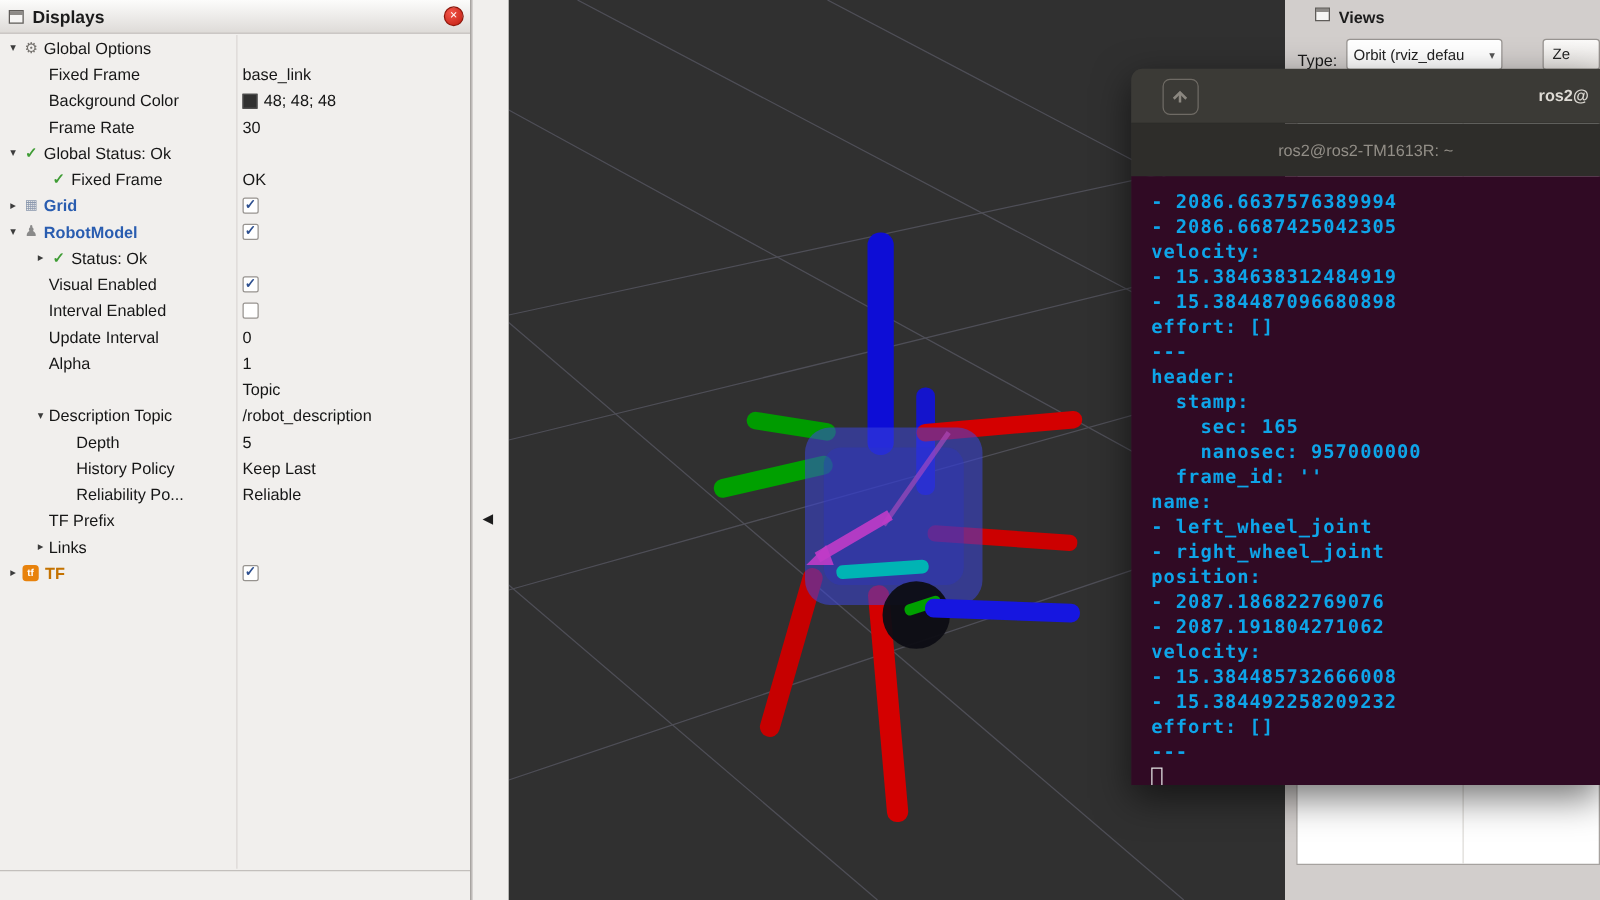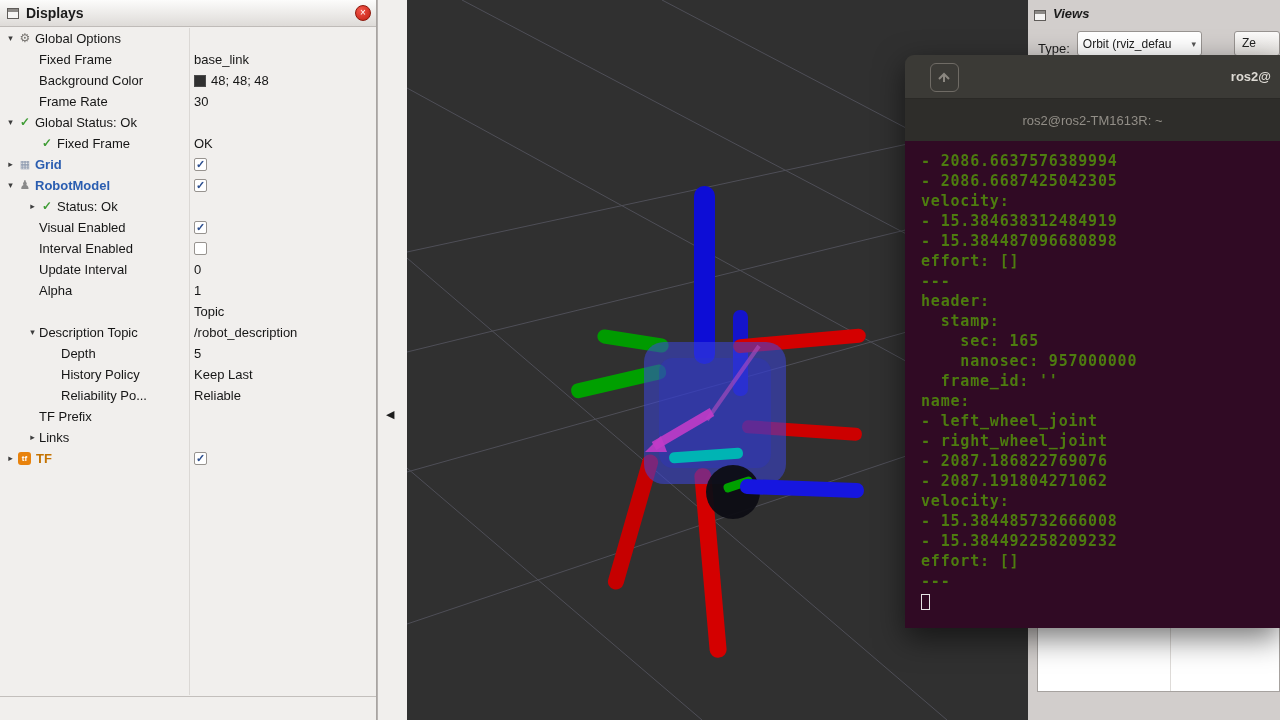--- a/index.html
+++ b/index.html
@@ -49,21 +49,21 @@
 
   
   .strip { position:absolute; left:378px; top:0; width:29px; height:720px; background:#f1efed; }
   .hide-arrow { position:absolute; left:8px; top:408px; font-size:11px; color:#1c1c1c; }
   .viewport { position:absolute; left:407px; top:0; width:621px; height:720px;
               background:#303030; overflow:hidden; }
 
   
   .views-panel { position:absolute; left:1028px; top:0; width:252px; height:720px;
                  background:#d2cecc; overflow:hidden; }
-  .vp-header { display:flex; align-items:flex-end; gap:7px; padding:6px 8px 2px 6px;font-style:italic; }
+  .vp-header { display:flex; align-items:flex-start; gap:7px; padding:6px 8px 2px 24px; }
   .vp-title { font-weight:bold; font-size:13px; color:#1b1b1b; }
   .type-row { display:flex; align-items:flex-end; margin:8px 0 0 10px; }
   .type-label { font-size:13px; color:#1b1b1b; margin-right:7px; }
   .combo { width:132px; height:25px; background:#fff; border:1px solid #989491;
            border-radius:3px; font-size:12px; color:#222; display:flex;
            align-items:center; justify-content:space-between; padding:0 5px; }
   .combo .caret { font-size:9px; color:#555; }
   .zero-btn { margin-left:32px; width:46px; height:25px; flex:none;
               background:linear-gradient(#fbfaf9,#e4e1de); border:1px solid #989491;
               border-radius:3px; font-size:12px; color:#222; text-align:left;
@@ -81,21 +81,21 @@
   .newtab-btn { position:absolute; left:25px; top:8px; width:29px; height:29px;
                 border:1px solid #6f6b65; border-radius:6px; }
   .newtab-btn svg { position:absolute; left:6px; top:6px; }
   .term-titlebar-text { position:absolute; right:9px; top:0; line-height:44px;
                         color:#dedbd5; font-size:13px; font-weight:bold; }
   .term-tabbar { height:42px; background:#2e2d2a; display:flex; align-items:center;
                  justify-content:center; }
   .term-tab-title { color:#928e87; font-size:13px; }
   .term-body { height:487px; background:#300a24; padding:10px 0 0 16px;
                font-family:"DejaVu Sans Mono", monospace; font-size:15px;
-               font-weight:bold; letter-spacing:0.8px; color:#4d7c0f; overflow:hidden; }
+               font-weight:bold; letter-spacing:0.8px; color:#0ea5e9; overflow:hidden; }
   .tline { height:20px; line-height:20px; white-space:pre; }
   .cursor { display:inline-block; width:9px; height:16px; border:1px solid #e6e6e6;
             vertical-align:middle; }
 </style>
 </head>
 <body>
 
 <div class="displays-panel">
   <div class="dp-titlebar">
     <span class="panel-glyph"></span>
@@ -374,20 +374,21 @@
       <div class="tline">effort: []</div>
       <div class="tline">---</div>
       <div class="tline">header:</div>
       <div class="tline">  stamp:</div>
       <div class="tline">    sec: 165</div>
       <div class="tline">    nanosec: 957000000</div>
       <div class="tline">  frame_id: ''</div>
       <div class="tline">name:</div>
       <div class="tline">- left_wheel_joint</div>
       <div class="tline">- right_wheel_joint</div>
+      <div class="tline">position:</div>
       <div class="tline">- 2087.186822769076</div>
       <div class="tline">- 2087.191804271062</div>
       <div class="tline">velocity:</div>
       <div class="tline">- 15.384485732666008</div>
       <div class="tline">- 15.384492258209232</div>
       <div class="tline">effort: []</div>
       <div class="tline">---</div>
       <div class="tline"><span class="cursor"></span></div>
     </div>
 </div>

